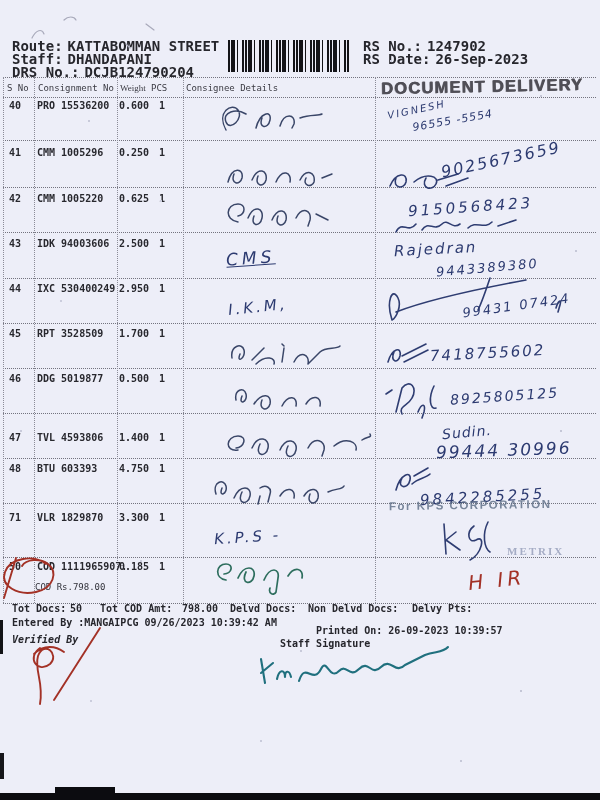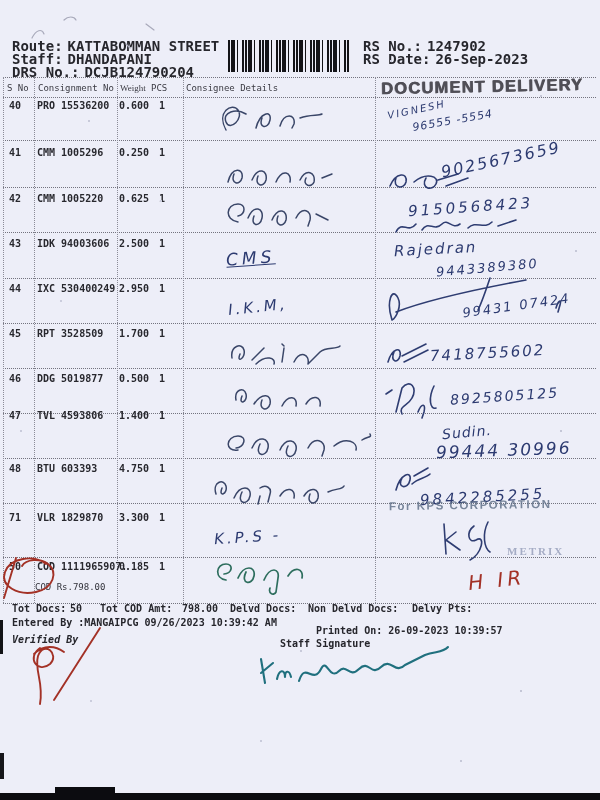--- a/index.html
+++ b/index.html
@@ -135,21 +135,21 @@
       <span class="c-cons">RPT 3528509</span>
       <span class="c-wt">1.700</span>
       <span class="c-pcs">1</span>
   </div>
   <div class="prow" style="top:373px;">
     <span class="c-sno">46</span>
       <span class="c-cons">DDG 5019877</span>
       <span class="c-wt">0.500</span>
       <span class="c-pcs">1</span>
   </div>
-  <div class="prow" style="top:410px;">
+  <div class="prow" style="top:432px;">
     <span class="c-sno">47</span>
       <span class="c-cons">TVL 4593806</span>
       <span class="c-wt">1.400</span>
       <span class="c-pcs">1</span>
   </div>
   <div class="prow" style="top:463px;">
     <span class="c-sno">48</span>
       <span class="c-cons">BTU 603393</span>
       <span class="c-wt">4.750</span>
       <span class="c-pcs">1</span>

